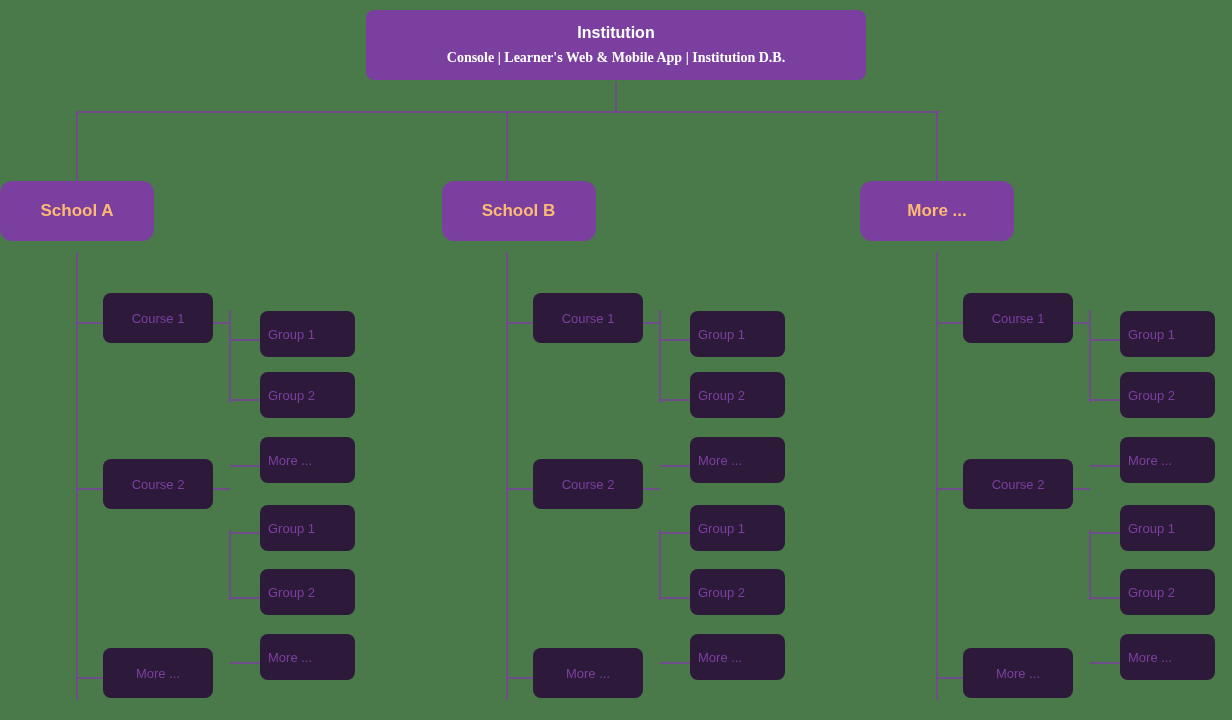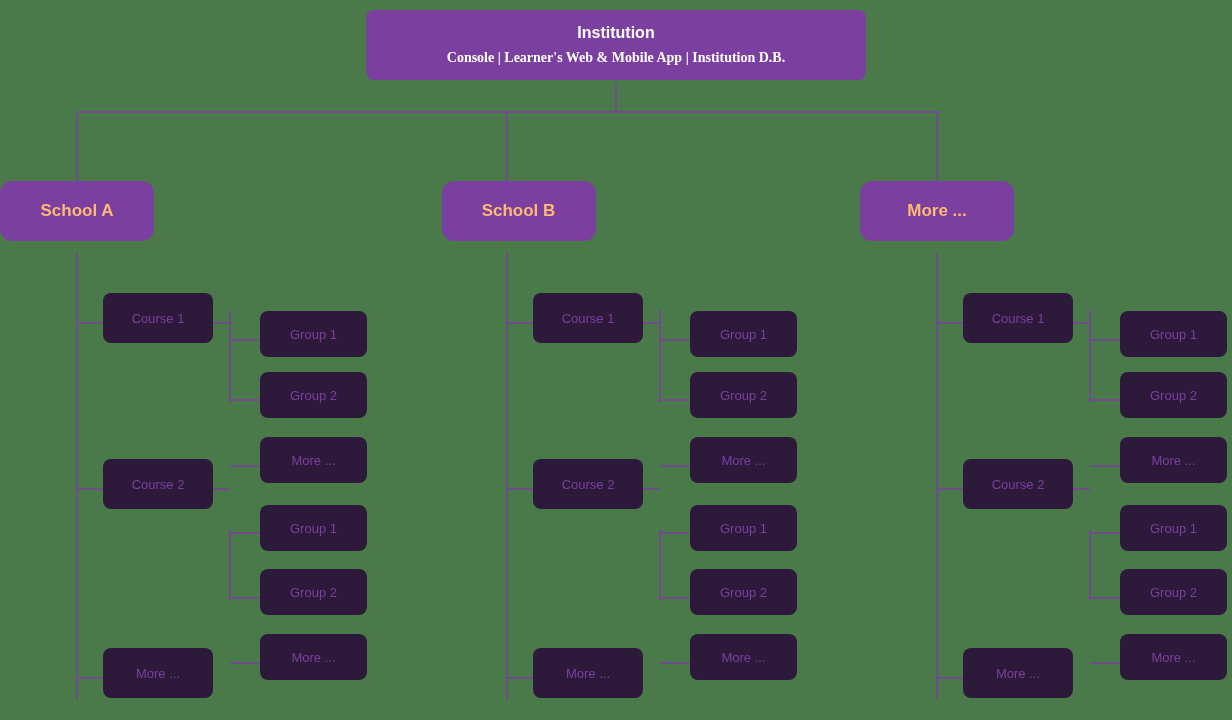--- a/index.html
+++ b/index.html
@@ -77,25 +77,24 @@
       z-index: 10;
     }
     .course-node .course-label {
       color: #7b3fa0;
       font-size: 13px;
     }
 
     
     .group-node {
       position: absolute;
-      width: 107px;
+      width: 95px;
       background: #2d1a3a;
       border-radius: 8px;
       padding: 14px 8px;
-      text-align: center;
       z-index: 10;
     }
     .group-node .group-label {
       color: #7b3fa0;
       font-size: 13px;
     }
 
     
     .connector-svg {
       position: absolute;

